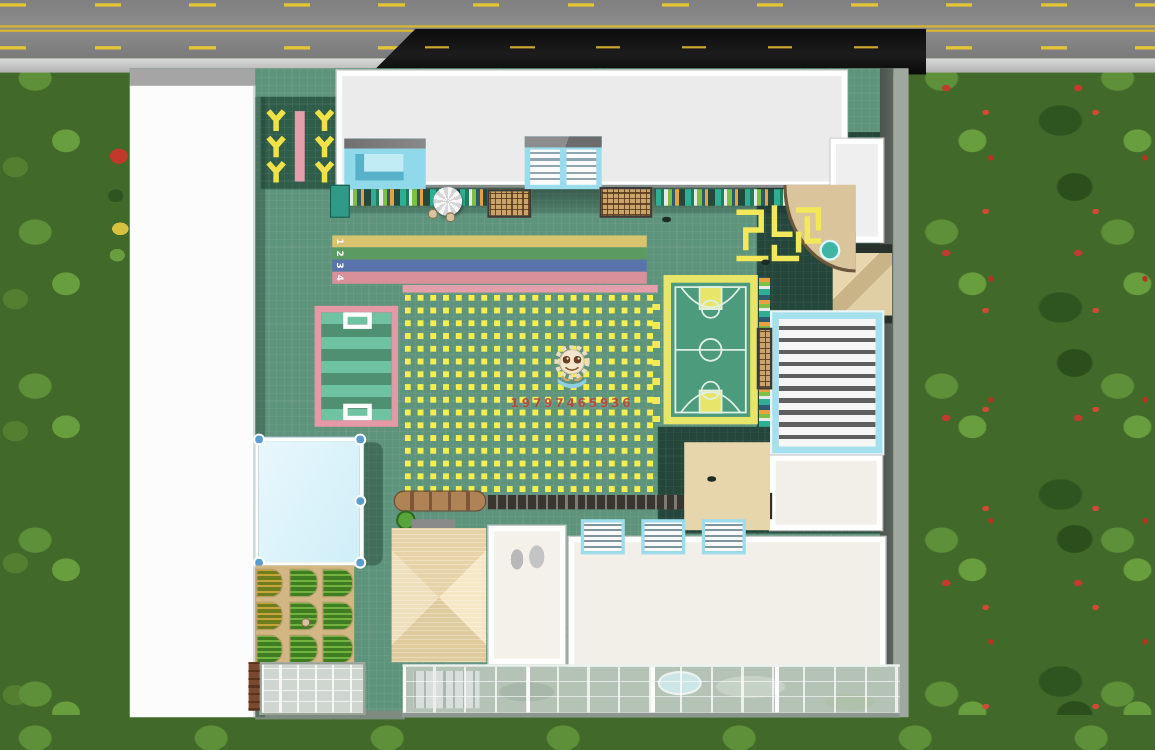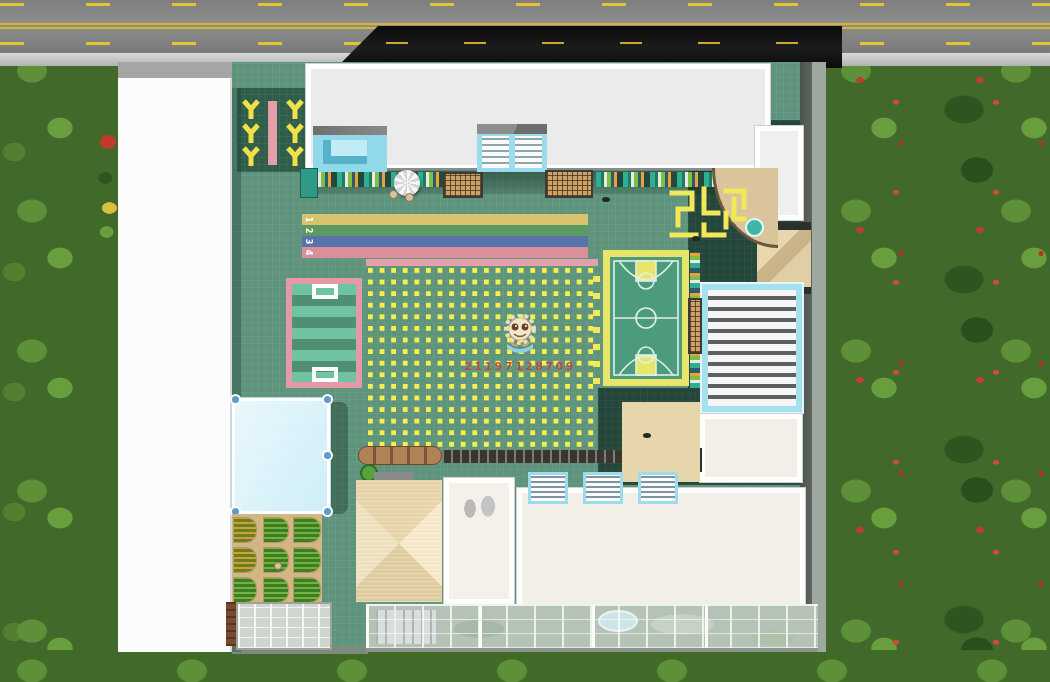--- a/index.html
+++ b/index.html
@@ -256,21 +256,21 @@
       <circle cx="18" cy="15" r="14" fill="none" stroke="#ecdcc0" stroke-width="4" stroke-dasharray="4 3"></circle>
       <circle cx="18" cy="15" r="11" fill="#f4e6ce" stroke="#d9c3a0"></circle>
       <circle cx="13" cy="13" r="3.4" fill="#6b3f20"></circle>
         <circle cx="23" cy="13" r="3.4" fill="#6b3f20"></circle>
       <circle cx="14" cy="12" r="1" fill="#fff"></circle>
         <circle cx="24" cy="12" r="1" fill="#fff"></circle>
       <path d="M12 20 Q18 25 24 20" stroke="#8a5a2e" stroke-width="1.6" fill="none"></path>
       <path d="M5 30 Q18 40 31 30 L31 34 Q18 44 5 34 Z" fill="#8fcfe2"></path>
       <path d="M9 28 Q12 33 16 31 M27 28 Q24 33 20 31" stroke="#cfa86a" stroke-width="2" fill="none"></path>
     </svg>
-    <div class="phone">21197128709</div>
+    <div class="phone">19797465936</div>
   </div>
 
   <div class="abs" style="left:330px;top:402px;width:18px;height:112px;background:rgba(18,40,32,.35);border-radius:0 8px 8px 0;"></div>
   <div class="abs pool" style="left:232px;top:398px;width:98px;height:116px;"></div>
   <div class="abs post" style="left:322px;top:394px;"></div>
   <div class="abs post" style="left:322px;top:450px;"></div>
   <div class="abs post" style="left:322px;top:506px;"></div>
   <div class="abs post" style="left:230px;top:394px;"></div>
   <div class="abs post" style="left:230px;top:506px;"></div>
 

